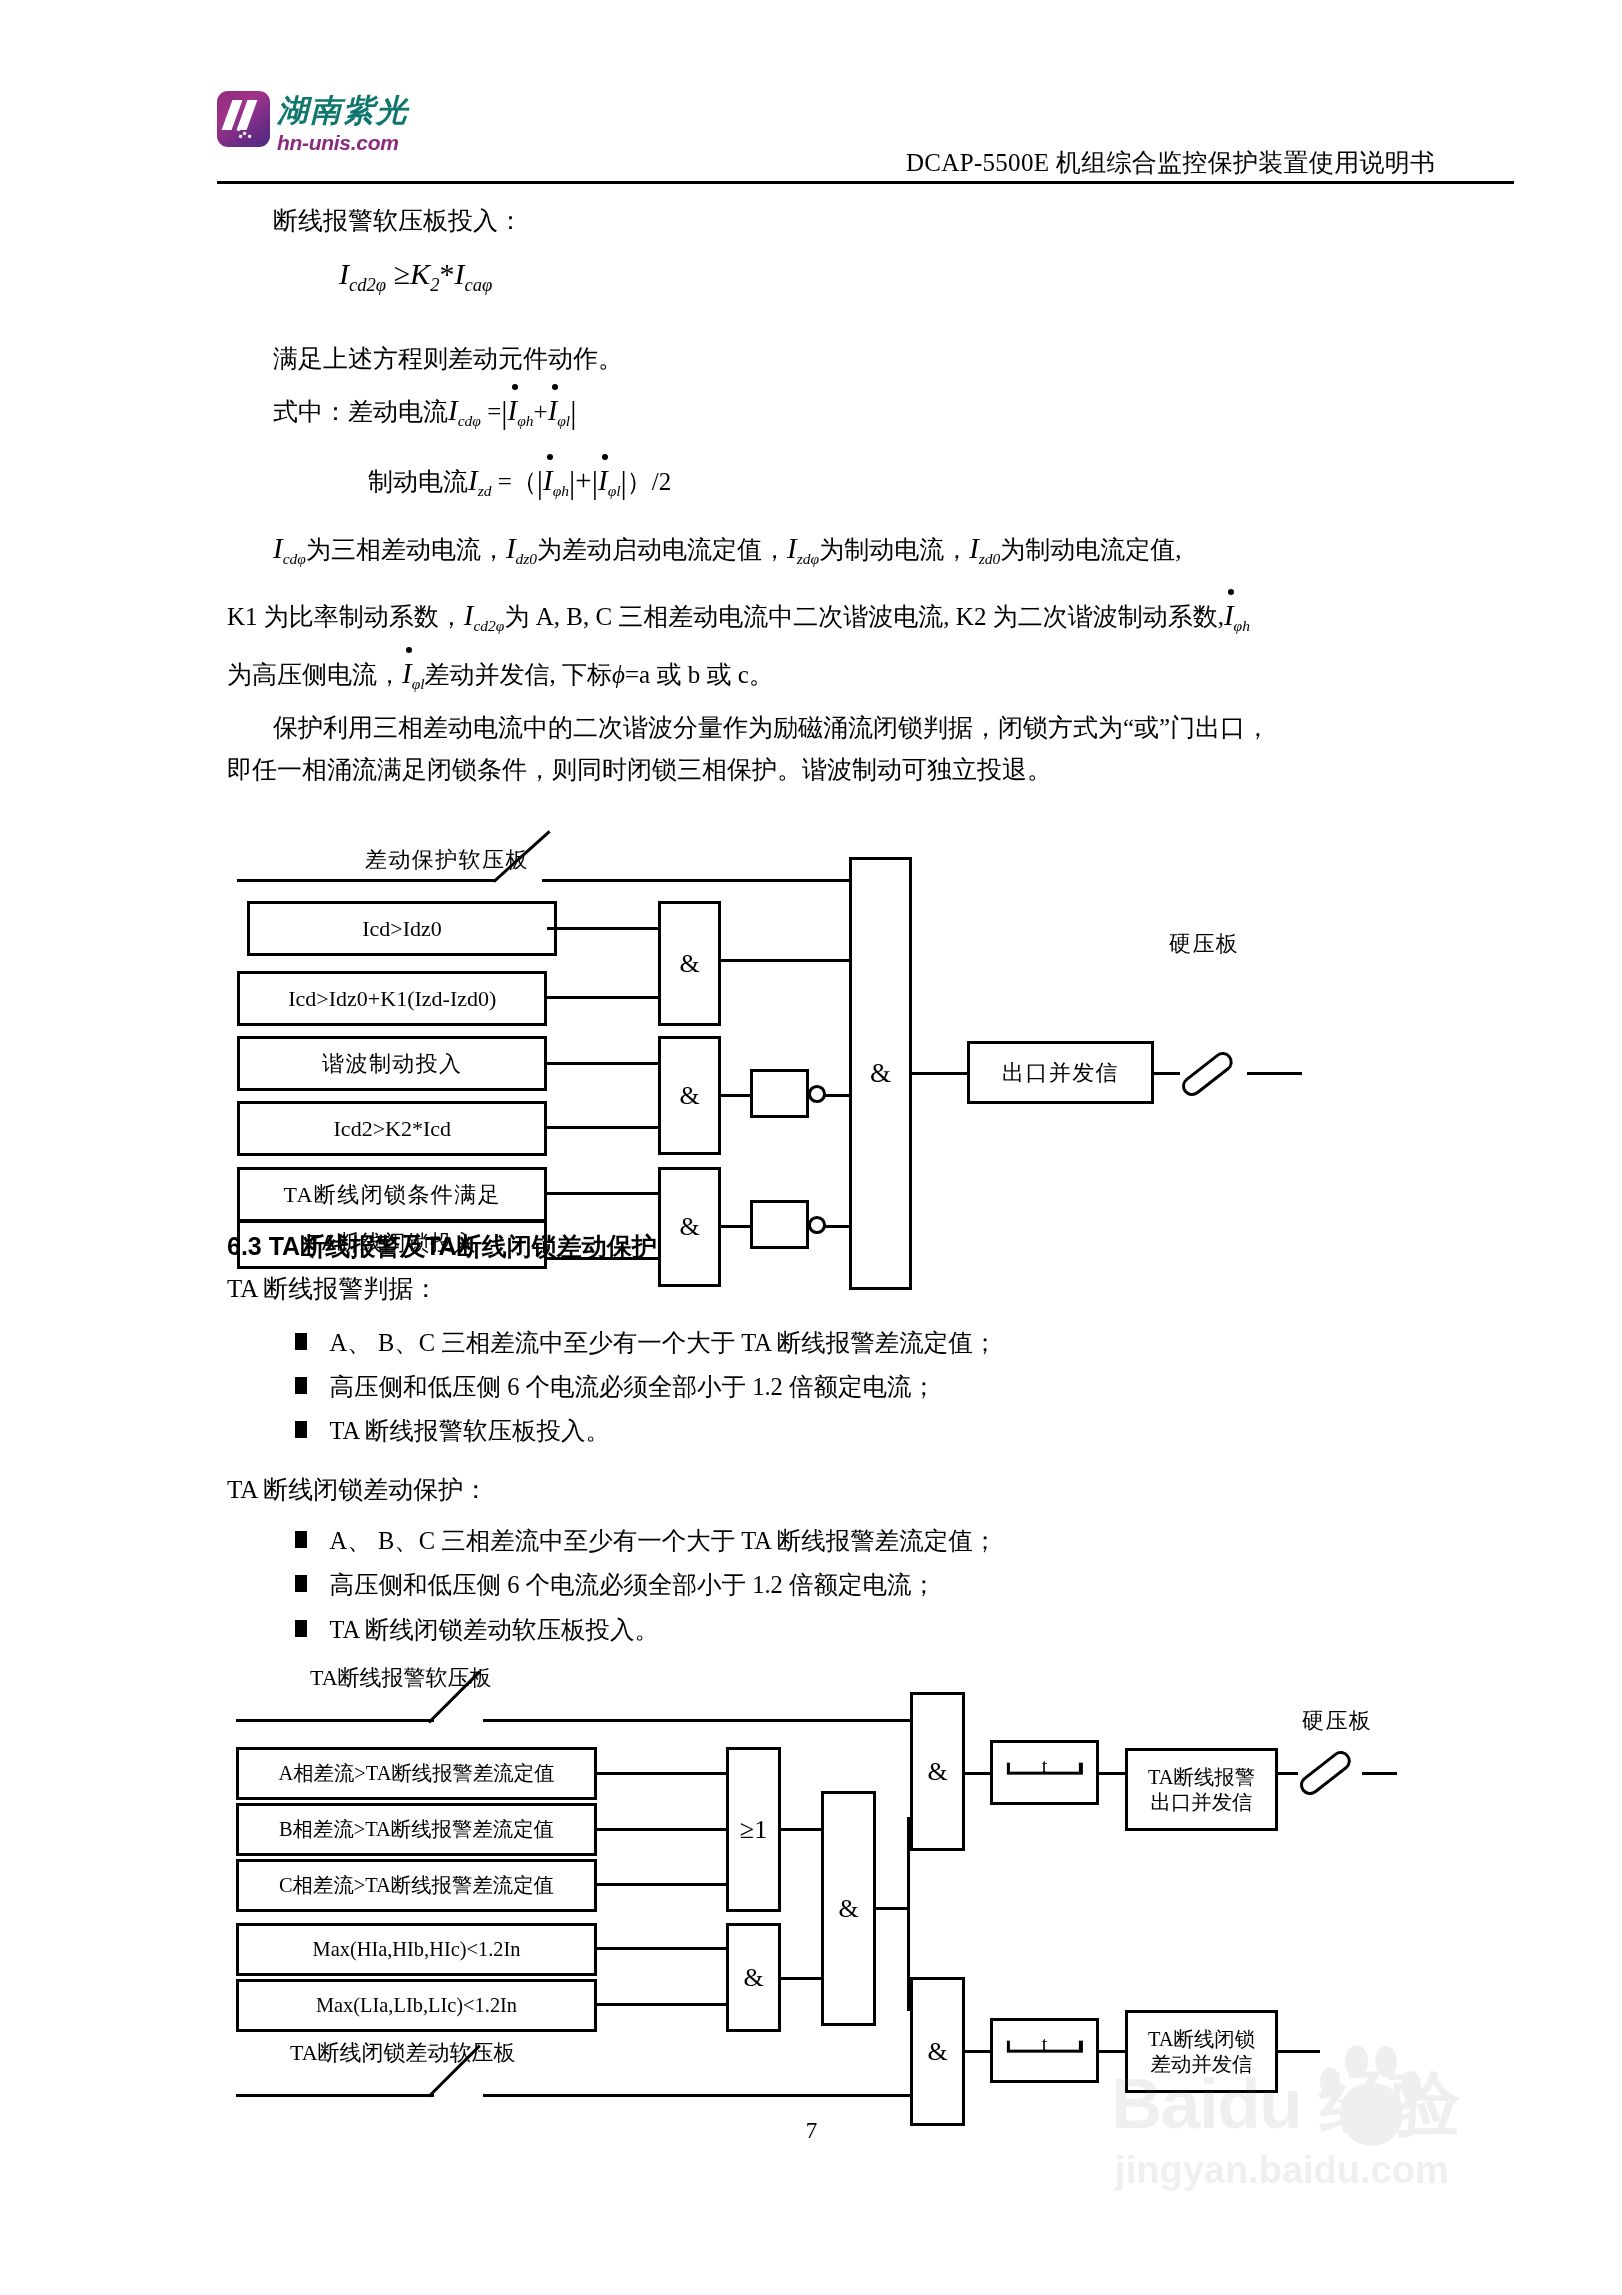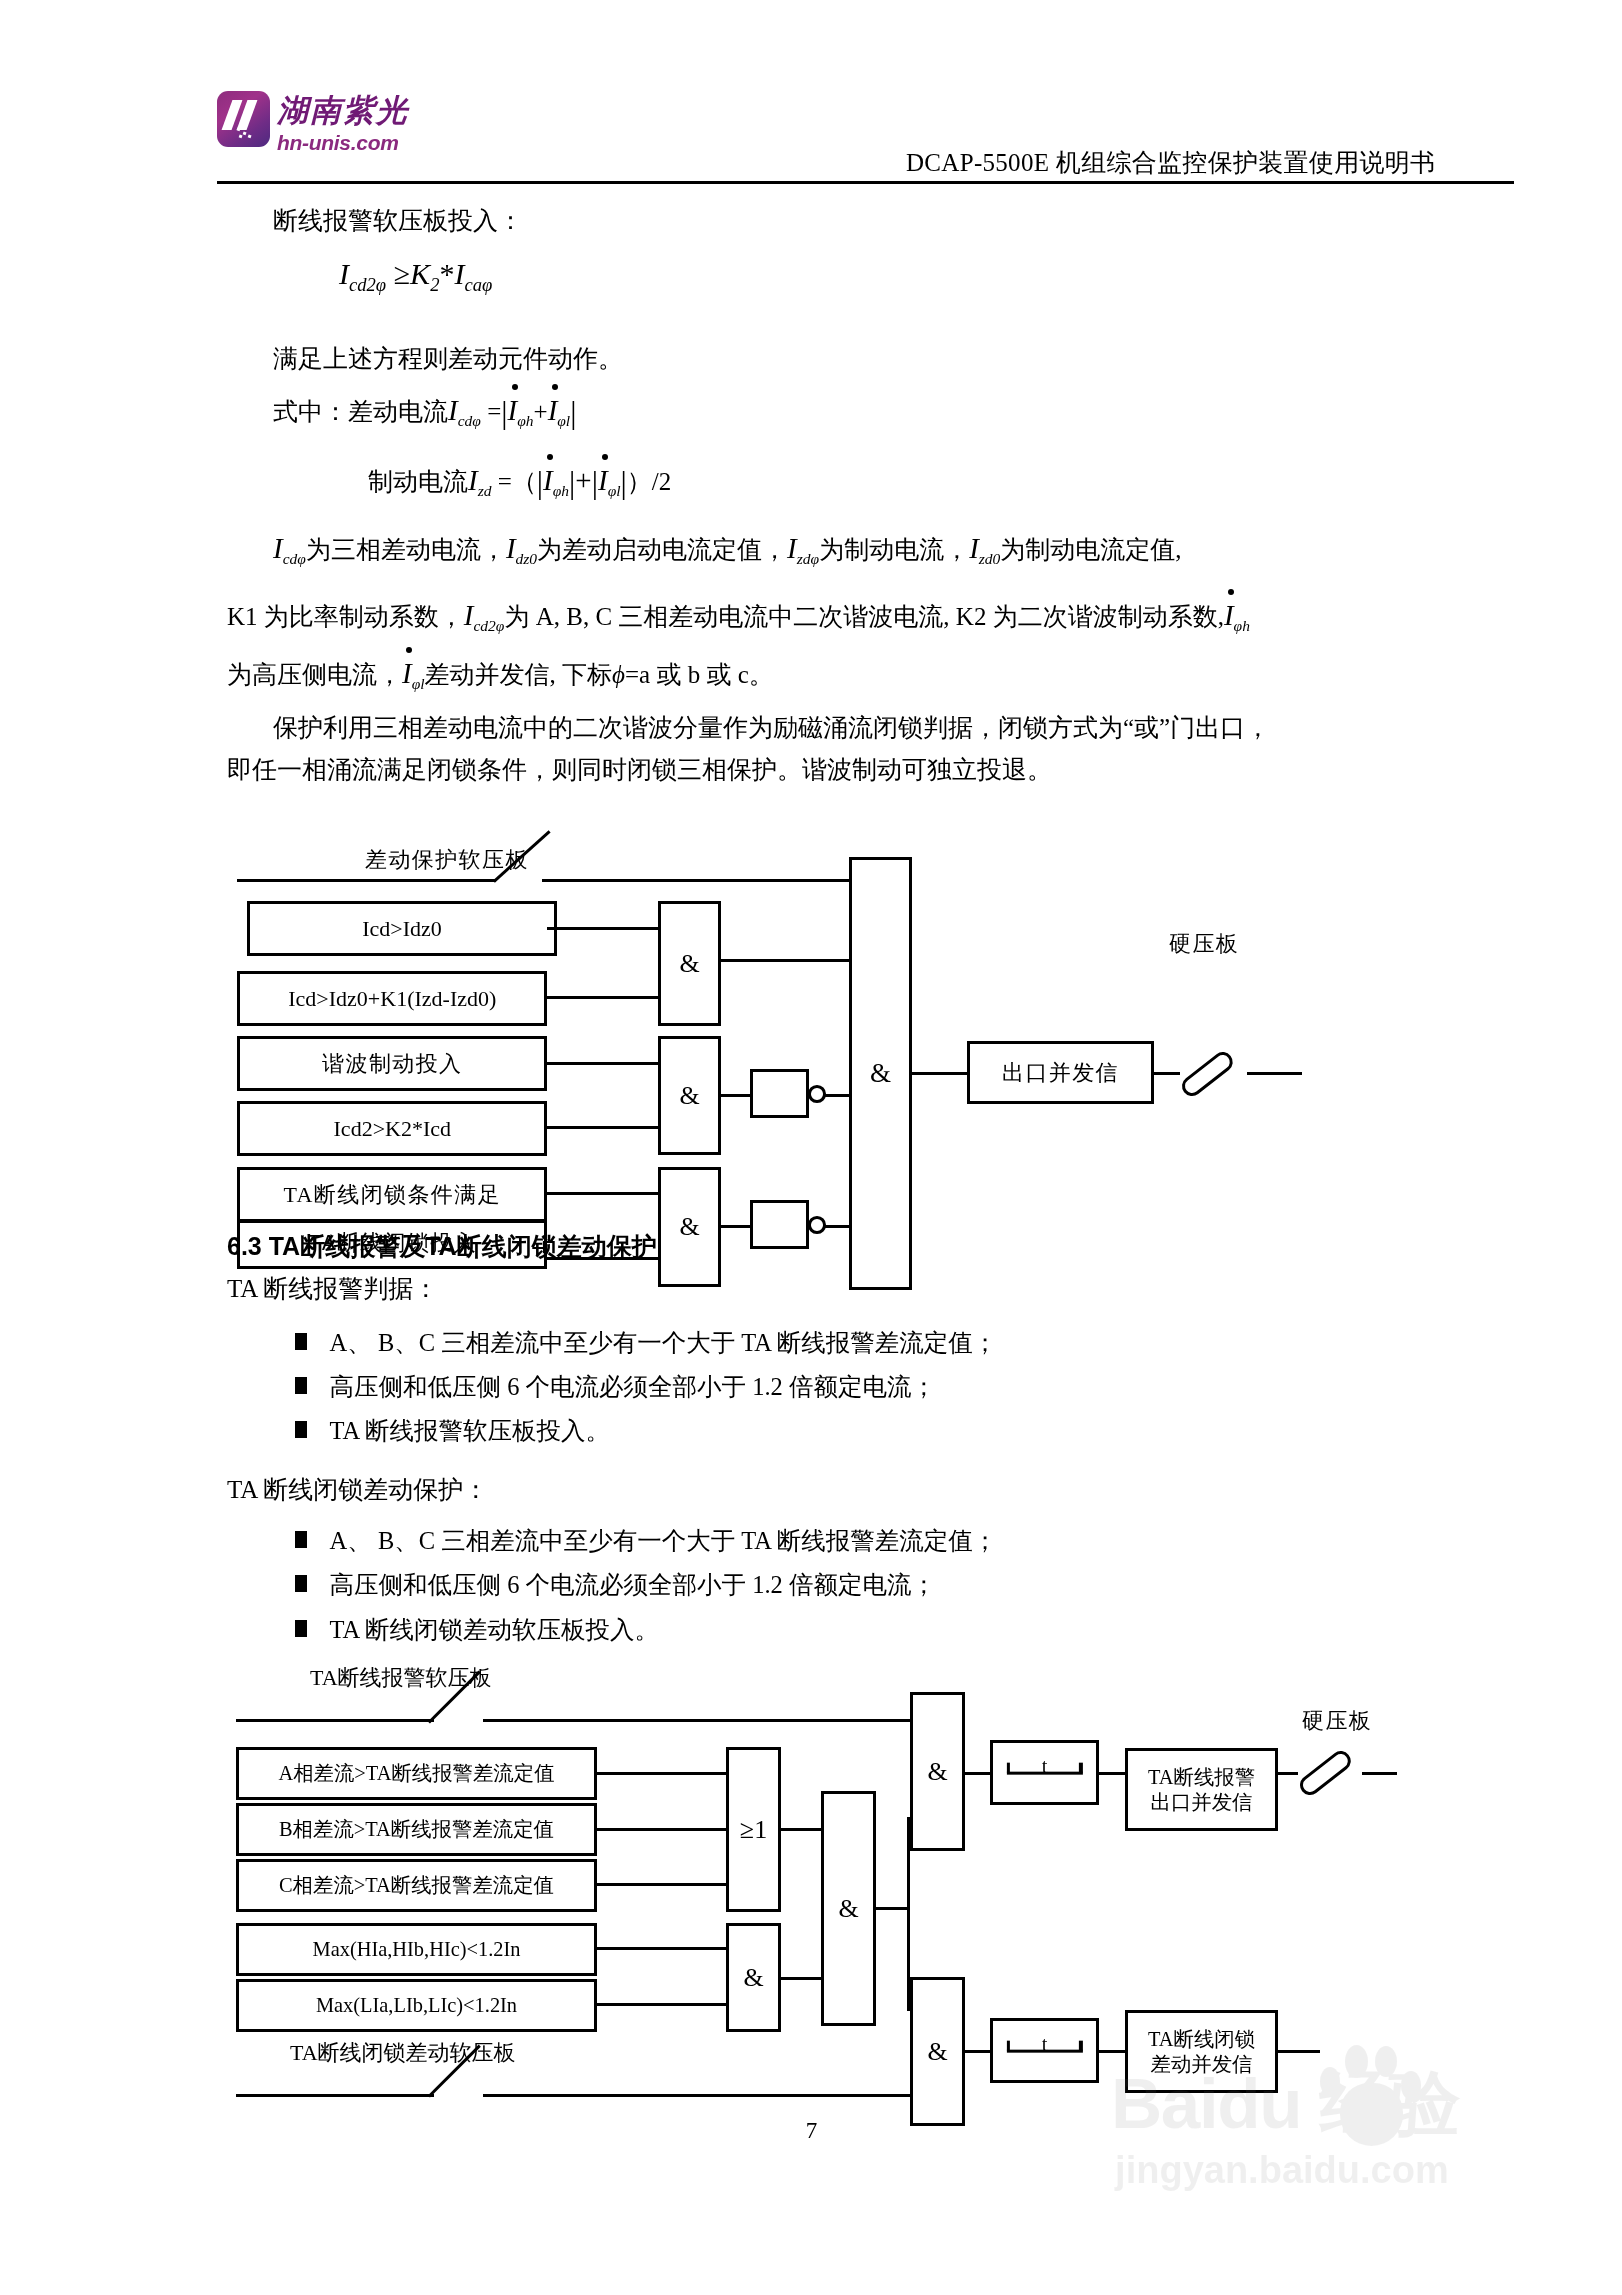--- a/index.html
+++ b/index.html
@@ -69,21 +69,21 @@
     transform: rotate(20deg);
   }
   .logo-cn {
     position: absolute;
     left: 60px; top: 1.4px;
     font-family: "Liberation Serif", serif;
     font-size: 31px;
     font-weight: bold;
     font-style: italic;
     letter-spacing: 2px;
-    color: #701a75;
+    color: #0f766e;
     white-space: nowrap;
   }
   .logo-url {
     position: absolute;
     left: 60px; top: 42px;
     font-family: "Liberation Sans", sans-serif;
     font-size: 21px;
     font-weight: bold;
     font-style: italic;
     color: #8b2a7f;

